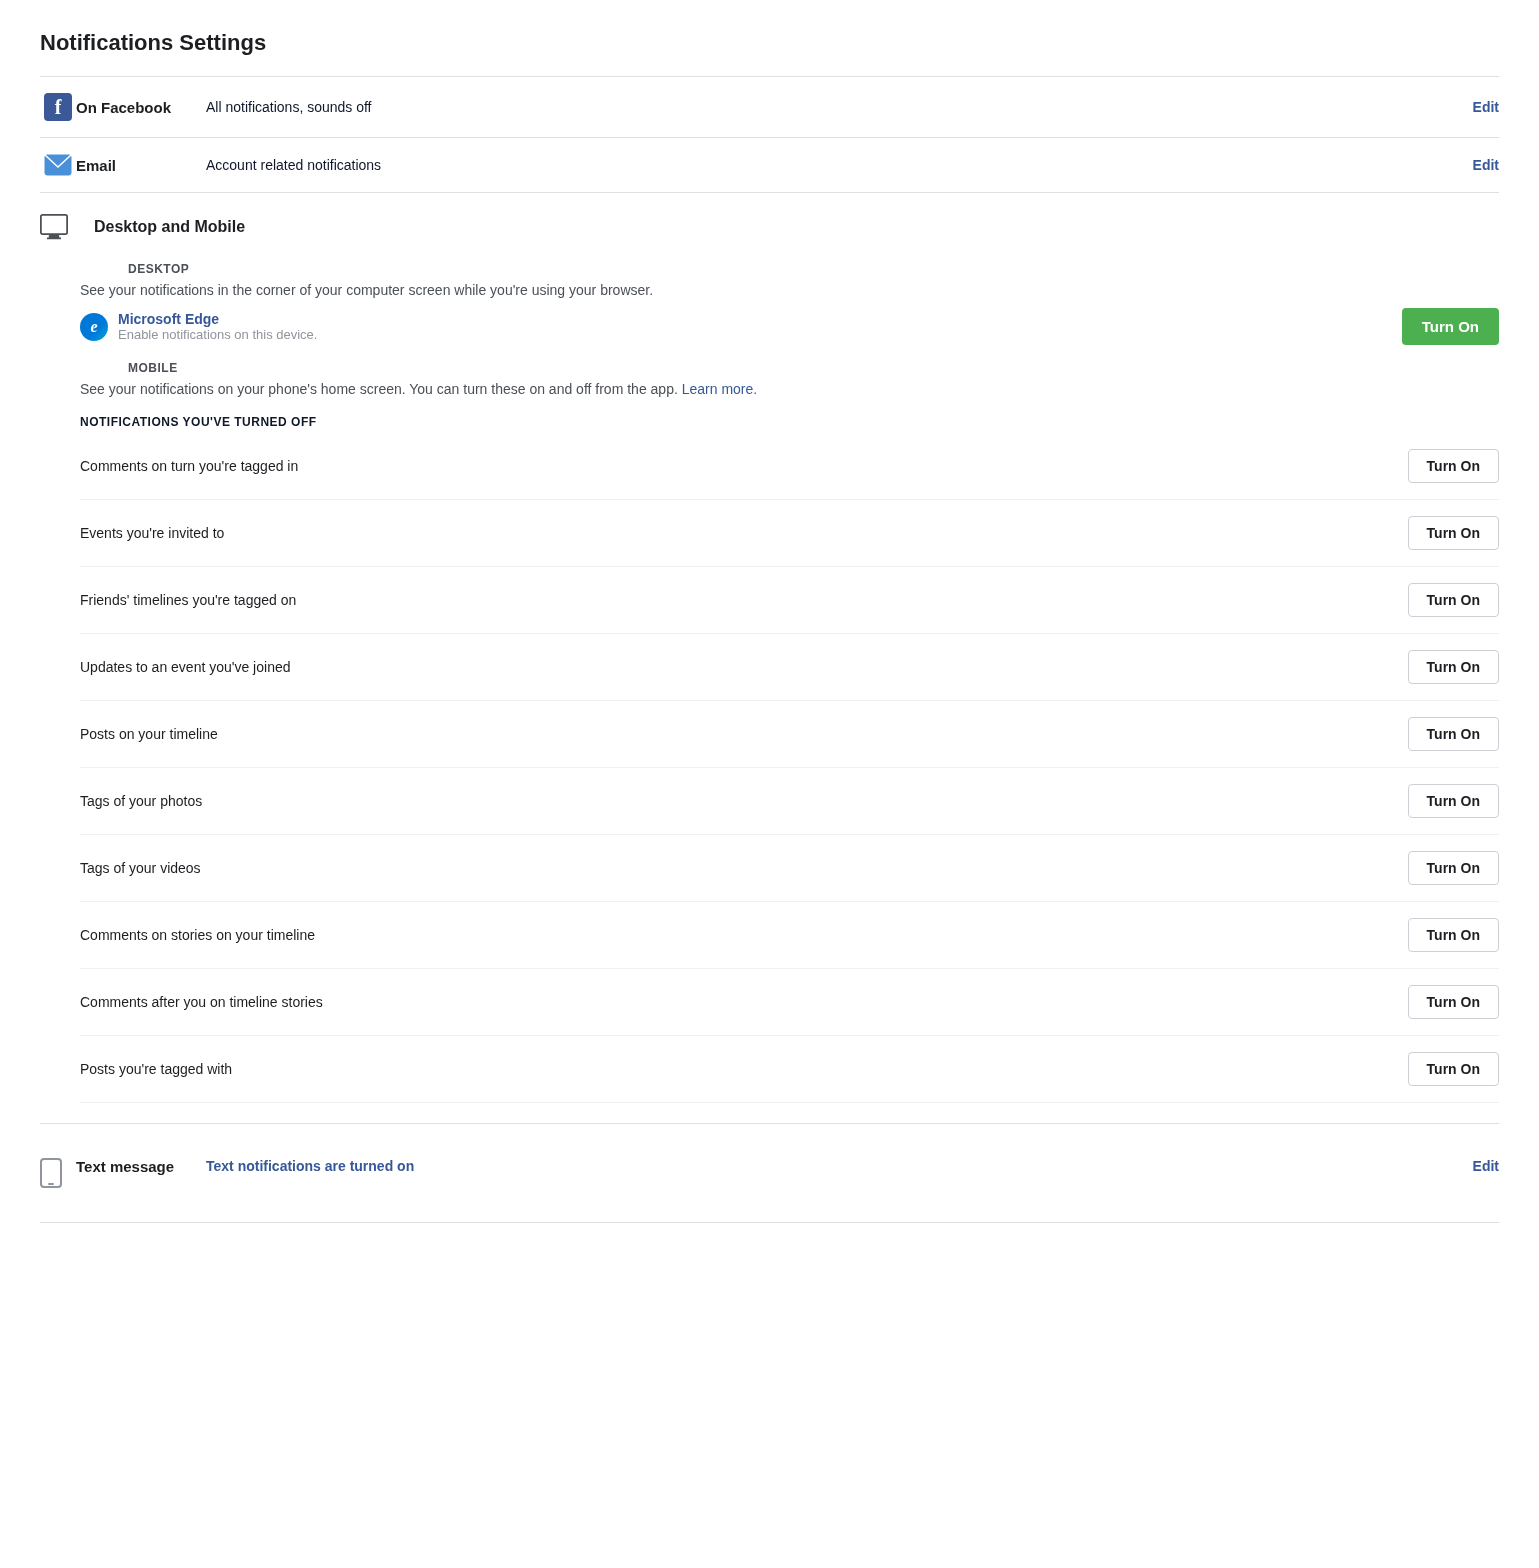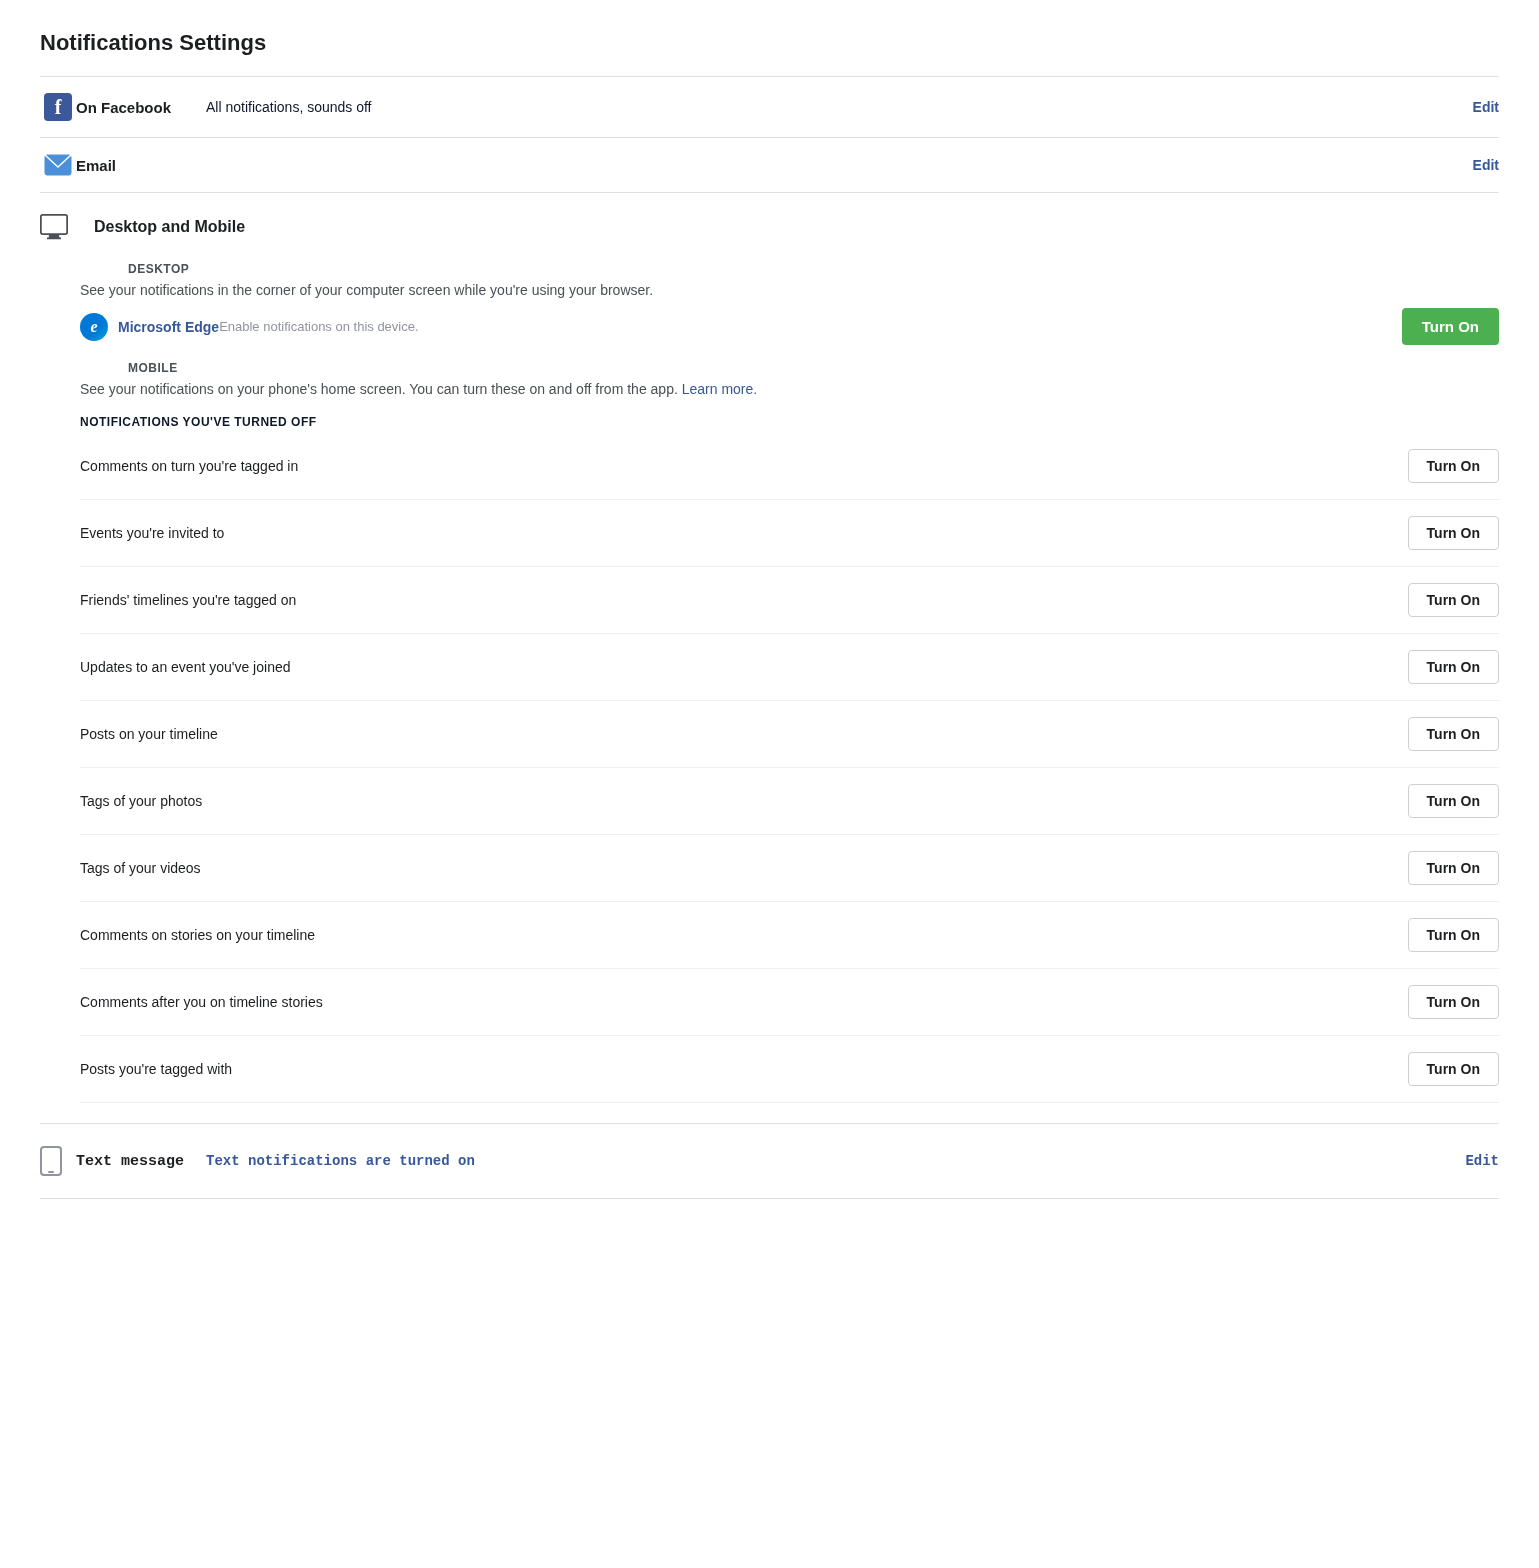--- a/index.html
+++ b/index.html
@@ -87,21 +87,21 @@
       text-transform: uppercase;
       padding-left: 48px;
     }
     .subsection-desc {
       color: #4b4f56;
       font-size: 14px;
       margin-bottom: 10px;
     }
     .browser-info {
       display: flex;
-      flex-direction: row;
+      flex-direction: column;
     }
     .browser-name {
       color: #365899;
       font-size: 14px;
       font-weight: 600;
     }
     .browser-sub {
       color: #90949c;
       font-size: 13px;
     }
@@ -156,26 +156,25 @@
       border: 1px solid #ccd0d5;
       padding: 8px 18px;
       font-size: 14px;
       font-weight: 600;
       border-radius: 4px;
       cursor: pointer;
       white-space: nowrap;
     }
     .text-message-section {
       display: flex;
-      align-items: center;
-      padding: 22px 0;
+      align-items: flex-start;
+      padding: 34px 0;
       border-top: 1px solid #dddfe2;
       border-bottom: 1px solid #dddfe2;
       margin-top: 10px;
-      font-family: Liberation Mono, monospace;
     }
     .text-message-icon {
       width: 36px;
       display: flex;
       align-items: center;
       justify-content: flex-start;
       flex-shrink: 0;
     }
     .text-message-label {
       font-weight: 700;
@@ -253,20 +252,21 @@
   </div>
 
   <div class="settings-row">
     <div class="settings-row-icon">
       <svg width="28" height="22" viewBox="0 0 28 22">
         <rect x="1" y="1" width="26" height="20" rx="2" fill="#4a90d9" stroke="#4a90d9" stroke-width="1"></rect>
         <polyline points="1,1 14,13 27,1" fill="none" stroke="white" stroke-width="1.5"></polyline>
       </svg>
     </div>
     <span class="settings-row-label">Email</span>
+    <span class="settings-row-desc">Account related notifications</span>
     <span class="settings-row-action">Edit</span>
   </div>
 
   <div class="section-block">
     <div class="section-header">
       <div class="section-header-icon">
         <svg width="32" height="30" viewBox="0 0 32 30">
           <rect x="1" y="1" width="30" height="22" rx="2" fill="none" stroke="#4b4f56" stroke-width="2"></rect>
           <rect x="10" y="24" width="12" height="4" rx="1" fill="#4b4f56"></rect>
           <line x1="8" y1="28" x2="24" y2="28" stroke="#4b4f56" stroke-width="2"></line>

